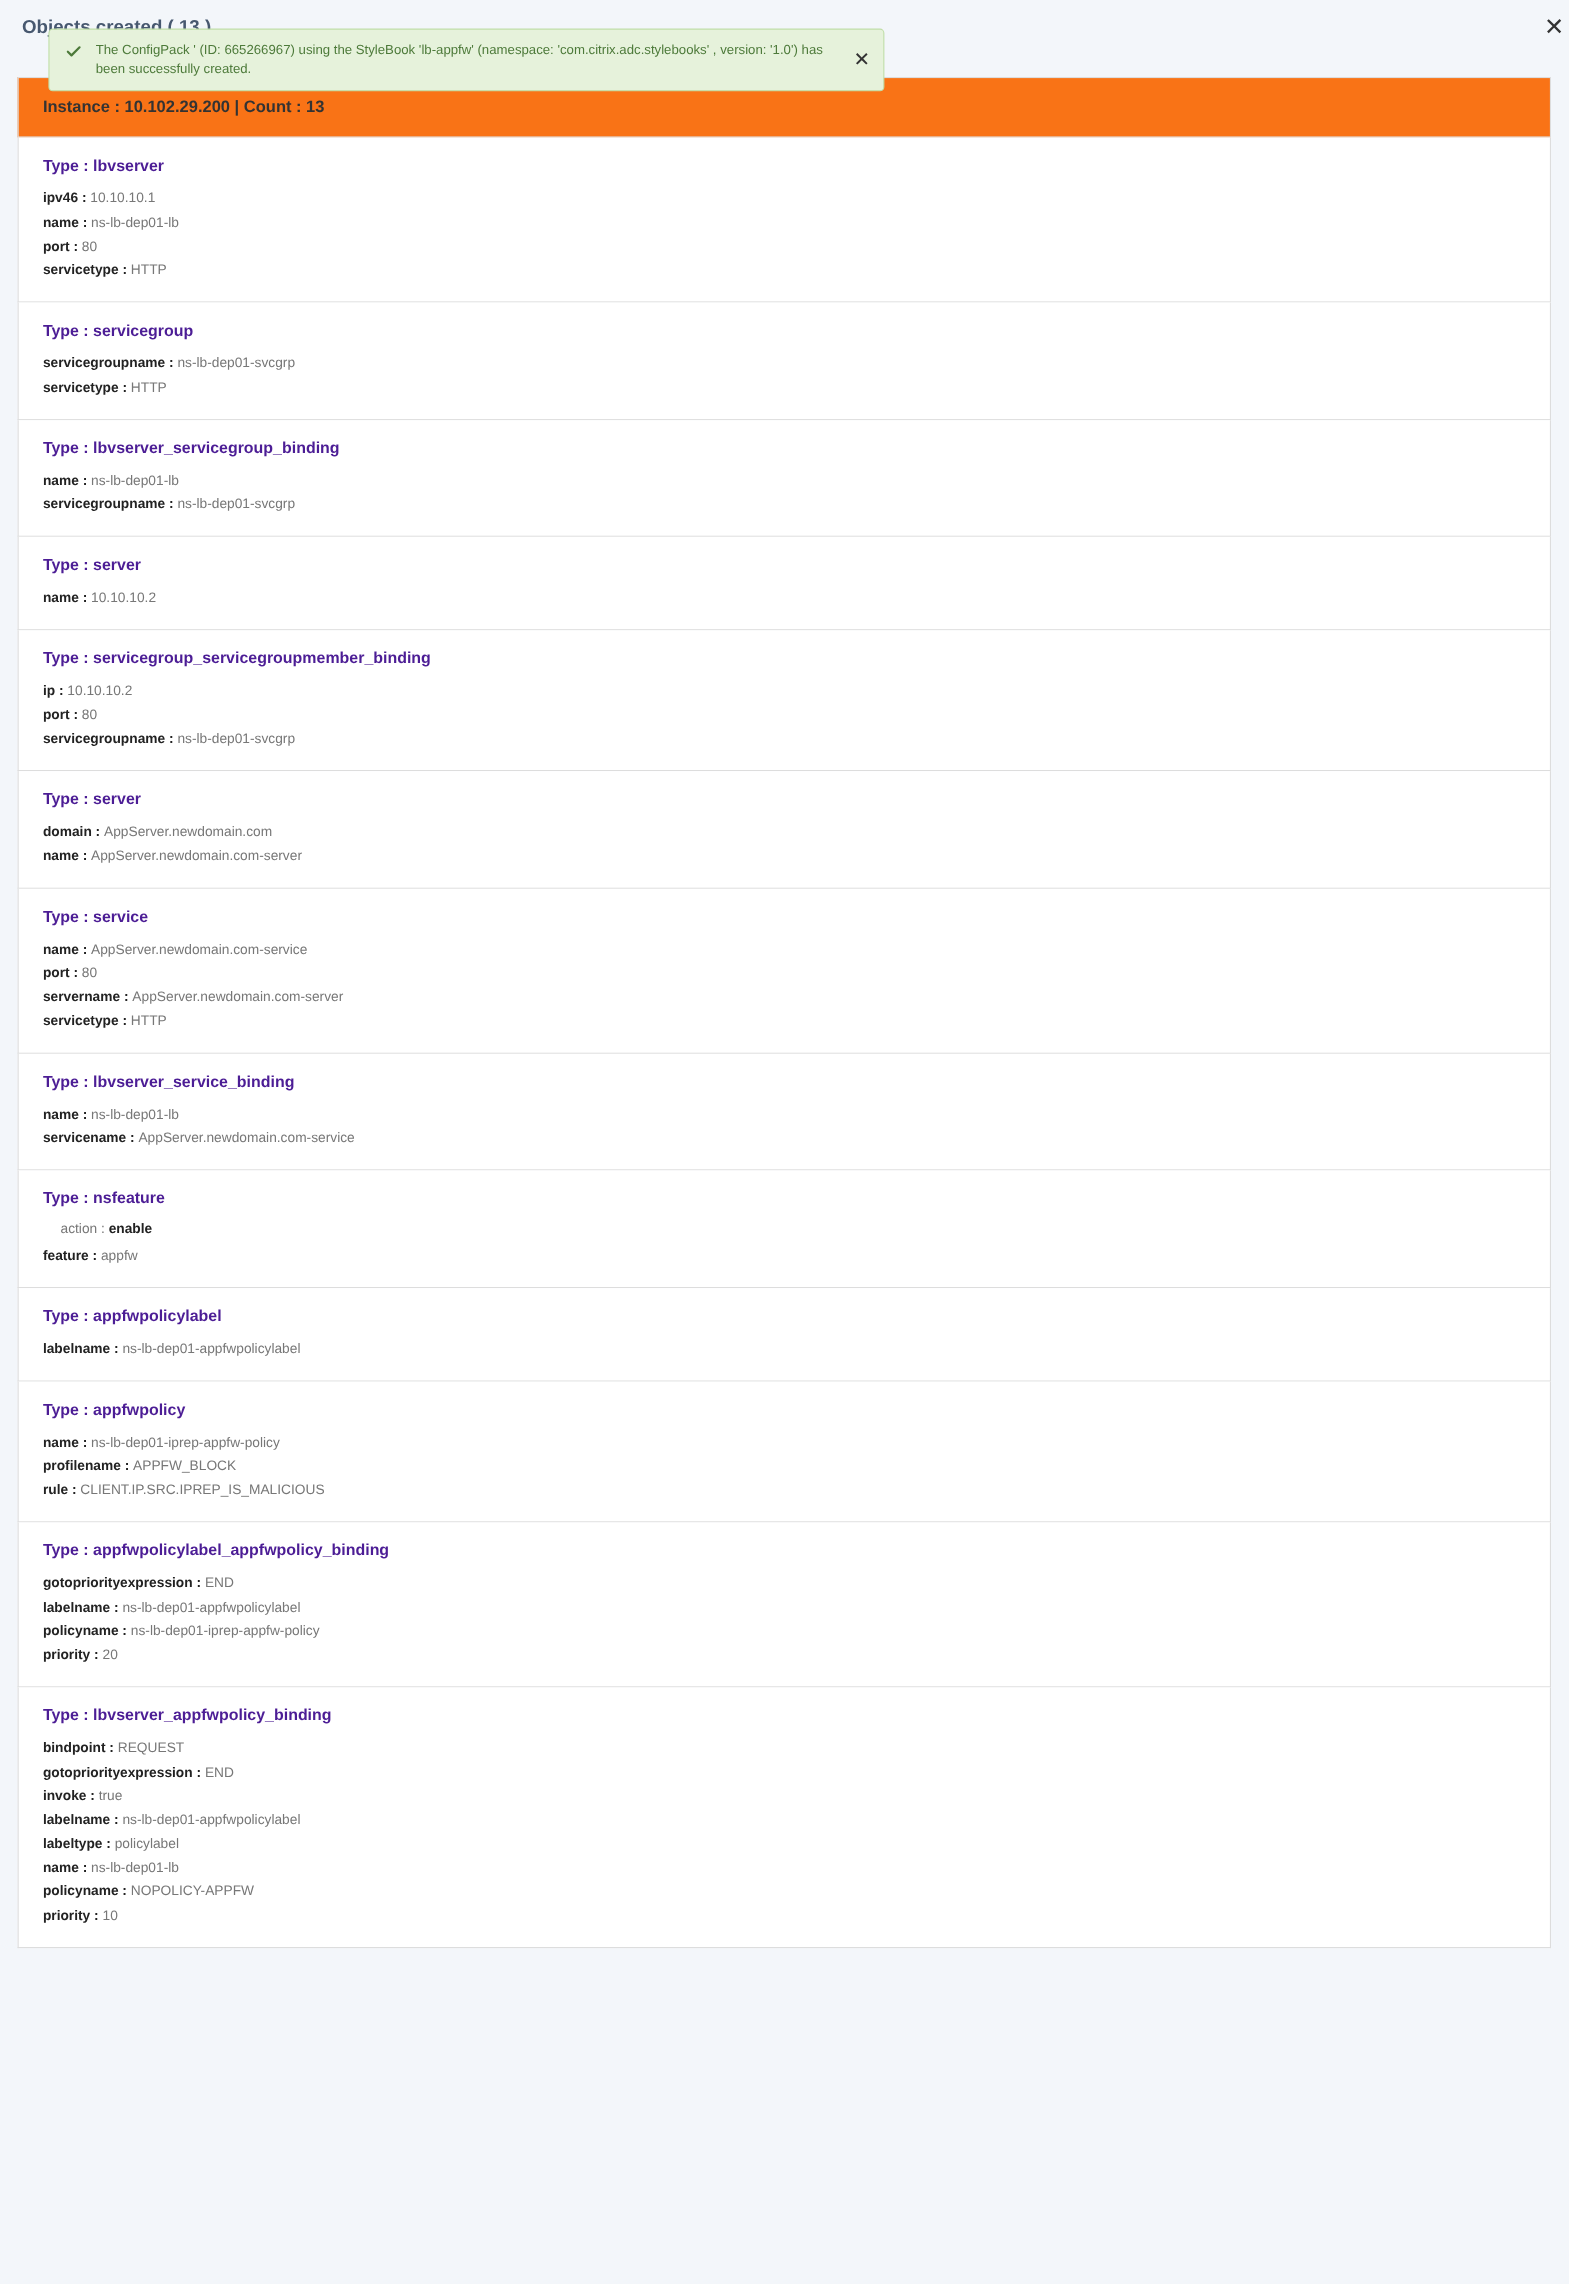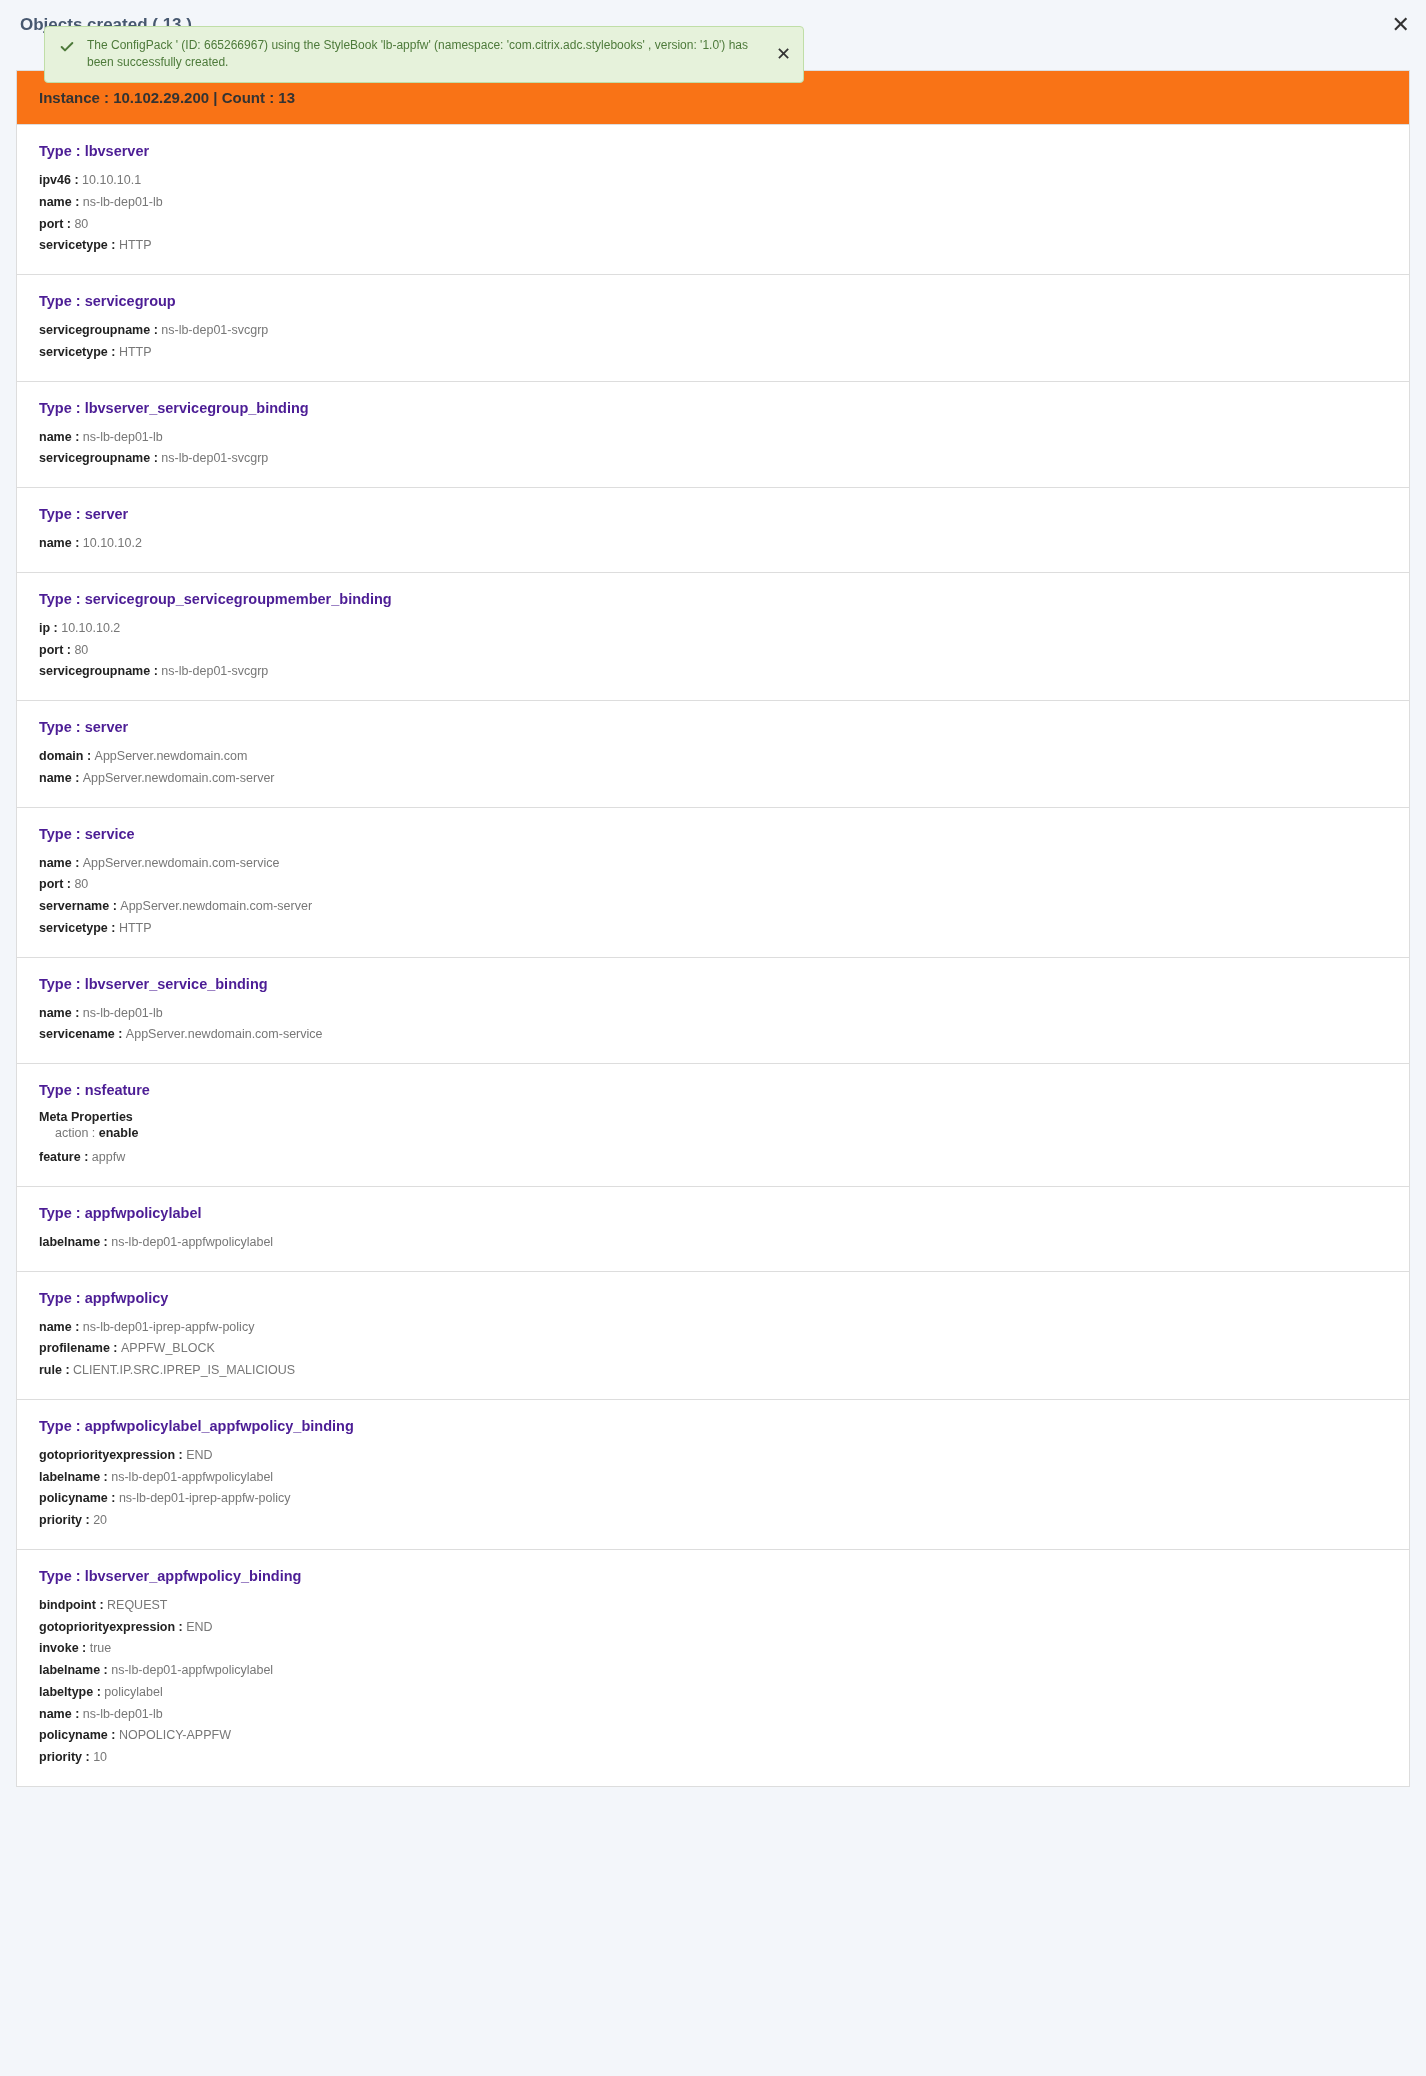--- a/index.html
+++ b/index.html
@@ -3,21 +3,21 @@
 <meta charset="utf-8">
 <style>
   * { box-sizing: border-box; margin: 0; padding: 0; }
   body {
     font-family: -apple-system, BlinkMacSystemFont, "Segoe UI", Arial, sans-serif;
     background: #f3f6fa;
     color: #333;
     font-size: 13px;
   }
   .header {
-    padding: 14px 16px 12px 20px;
+    padding: 14px 4px 12px 20px;
     background: #f3f6fa;
     display: flex;
     justify-content: space-between;
     align-items: center;
   }
   .header-title {
     font-size: 17px;
     font-weight: 700;
     color: #47586f;
   }
@@ -170,21 +170,20 @@
         <div class="prop"><span class="prop-key">servername : </span><span class="prop-val">AppServer.newdomain.com-server</span></div>
         <div class="prop"><span class="prop-key">servicetype : </span><span class="prop-val">HTTP</span></div>
       </div>
       <div class="card">
         <div class="card-type">Type : lbvserver_service_binding</div>
         <div class="prop"><span class="prop-key">name : </span><span class="prop-val">ns-lb-dep01-lb</span></div>
         <div class="prop"><span class="prop-key">servicename : </span><span class="prop-val">AppServer.newdomain.com-service</span></div>
       </div>
       <div class="card">
         <div class="card-type">Type : nsfeature</div>
-        <div class="meta-heading">Meta Properties</div>
         <div class="meta-row"><span class="prop-key">action : </span><span class="prop-val">enable</span></div>
         <div class="prop"><span class="prop-key">feature : </span><span class="prop-val">appfw</span></div>
       </div>
       <div class="card">
         <div class="card-type">Type : appfwpolicylabel</div>
         <div class="prop"><span class="prop-key">labelname : </span><span class="prop-val">ns-lb-dep01-appfwpolicylabel</span></div>
       </div>
       <div class="card">
         <div class="card-type">Type : appfwpolicy</div>
         <div class="prop"><span class="prop-key">name : </span><span class="prop-val">ns-lb-dep01-iprep-appfw-policy</span></div>

